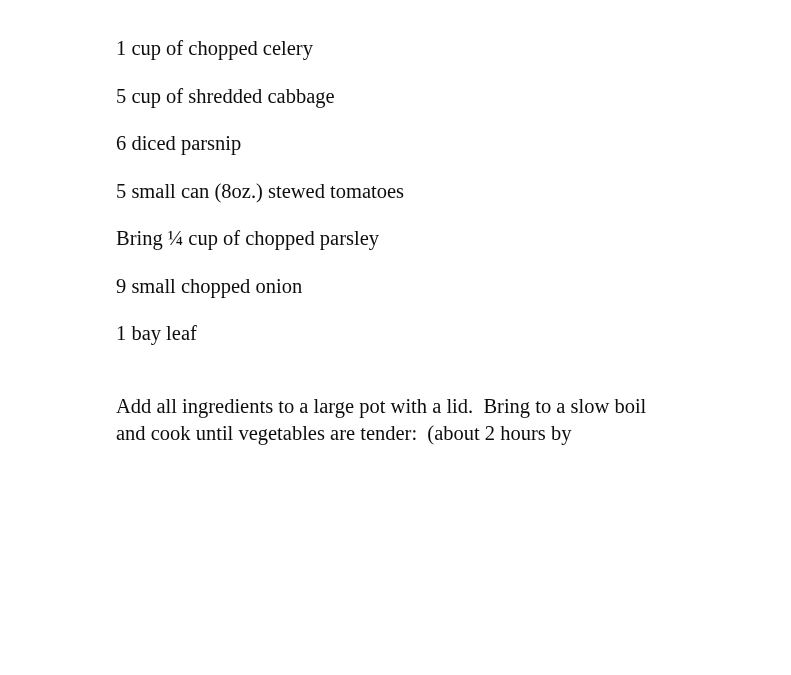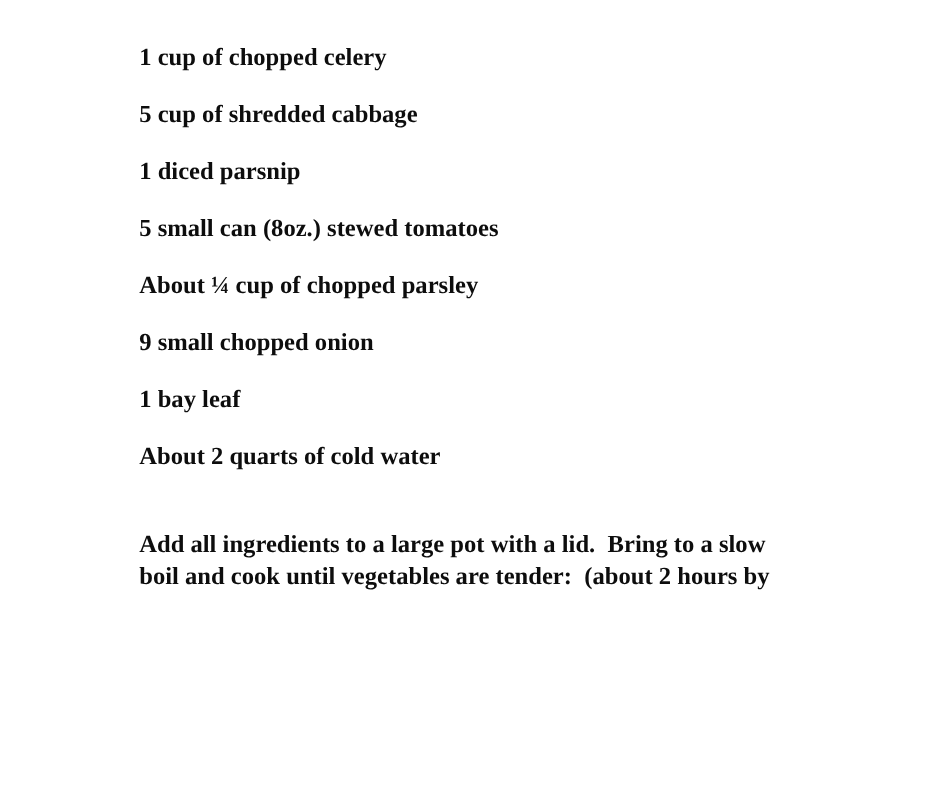--- a/index.html
+++ b/index.html
@@ -11,21 +11,21 @@
     height: 675px;
     overflow: hidden;
   }
   .page {
     position: relative;
     width: 777px;
     height: 675px;
     background: #ffffff;
     overflow: hidden;
     font-family: "Liberation Serif", "DejaVu Serif", serif;
-    font-weight: bold;
+    font-weight: normal;
     color: #0d0d0d;
   }
   .content {
     position: absolute;
     left: 116px;
     top: 38px;
     width: 600px;
   }
   .ingredient {
     font-size: 20.5px;
@@ -42,22 +42,21 @@
   }
 </style>
 </head>
 <body>
 
 <div class="page" style="background: rgb(255, 255, 255); color: rgb(13, 13, 13);">
   <div class="content">
     <div class="ingredient-list">
         <div class="ingredient">1 cup of chopped celery</div>
         <div class="ingredient">5 cup of shredded cabbage</div>
-        <div class="ingredient">1 diced parsnip</div>
+        <div class="ingredient">6 diced parsnip</div>
         <div class="ingredient">5 small can (8oz.) stewed tomatoes</div>
-        <div class="ingredient">About ¼ cup of chopped parsley</div>
+        <div class="ingredient">Bring ¼ cup of chopped parsley</div>
         <div class="ingredient">9 small chopped onion</div>
         <div class="ingredient">1 bay leaf</div>
-        <div class="ingredient">About 2 quarts of cold water</div>
       </div>
     <p class="instructions">Add all ingredients to a large pot with a lid.  Bring to a slow boil and cook until vegetables are tender:  (about 2 hours by</p>
   </div>
 </div>
 
 </body></html>

